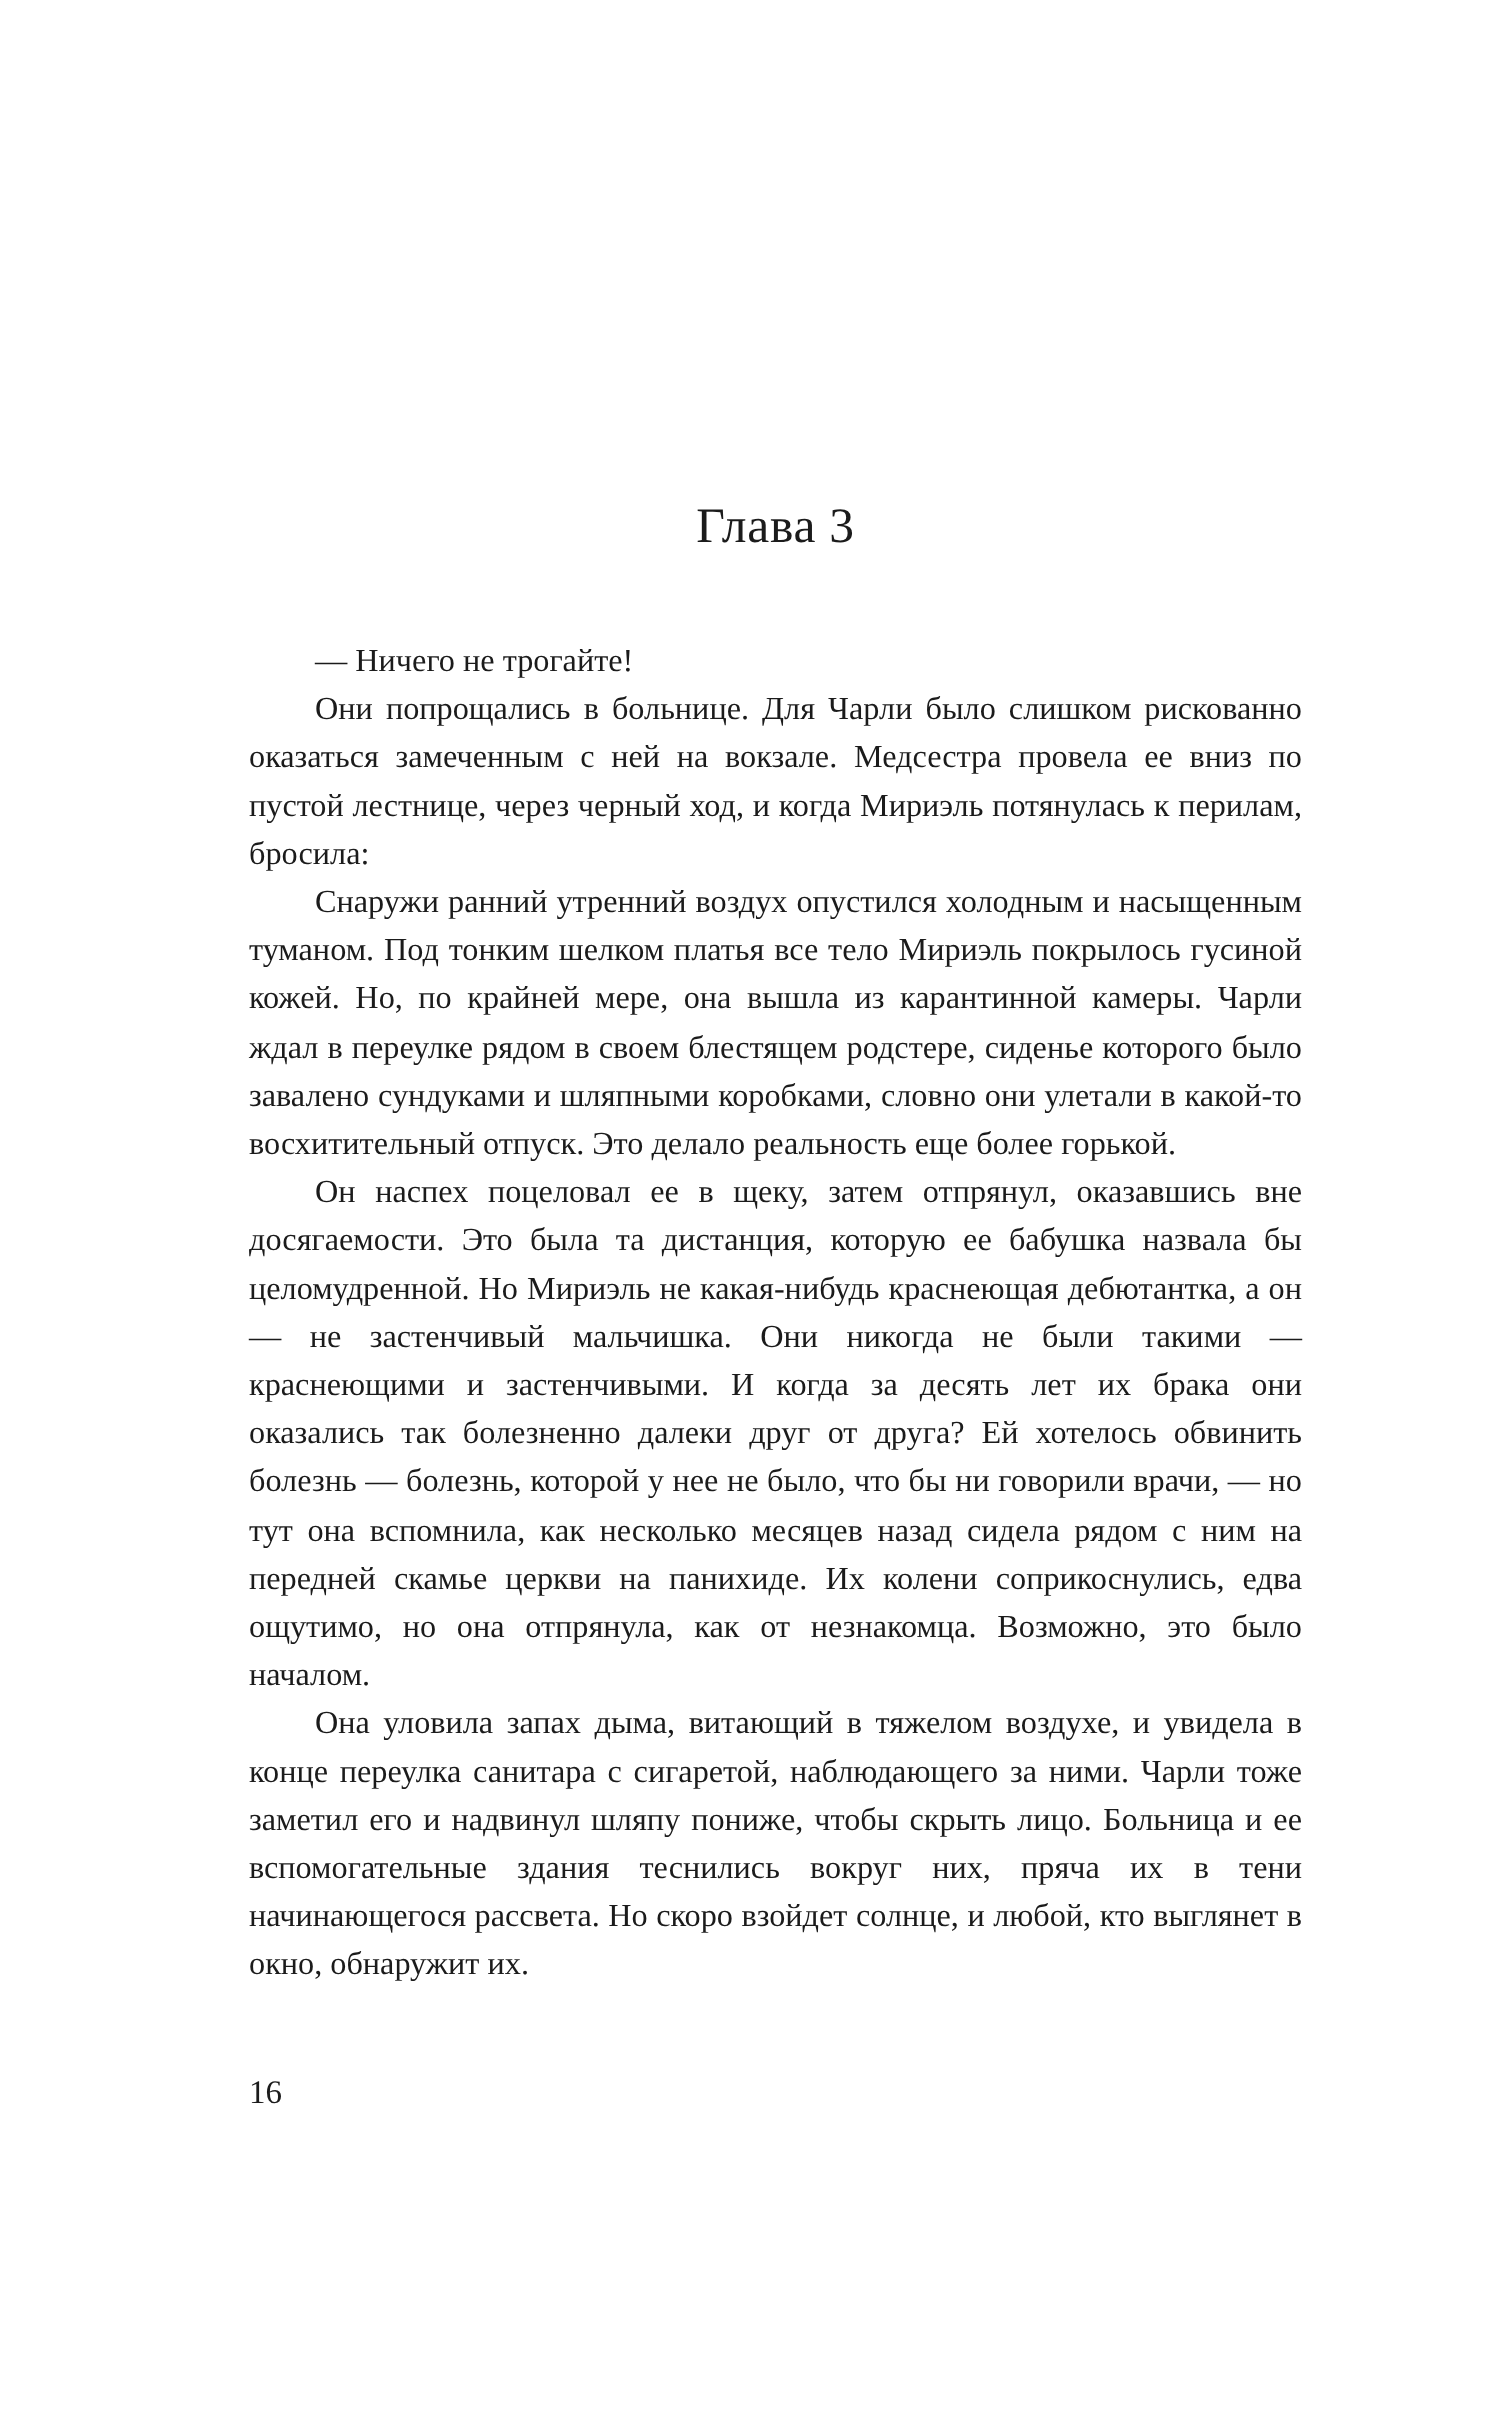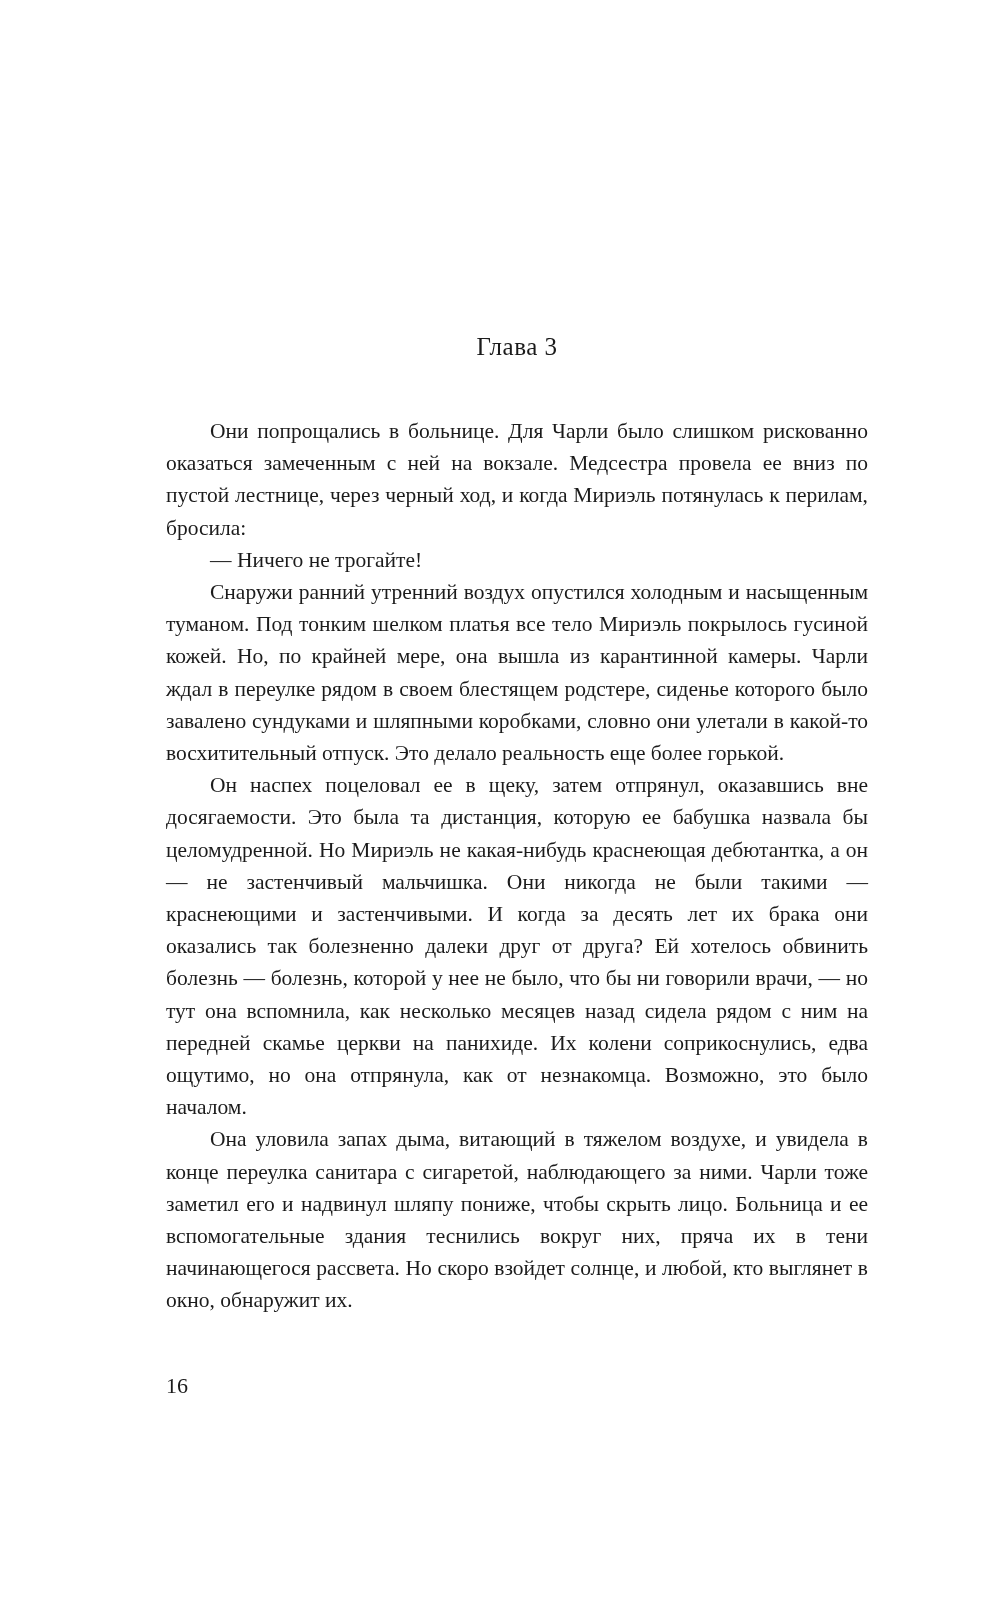--- a/index.html
+++ b/index.html
@@ -16,21 +16,21 @@
     }
     .page {
       box-sizing: border-box;
       width: 1000px;
       height: 1616px;
       padding: 333px 132px 0 166px;
       background: #ffffff;
     }
     .chapter-title {
       text-align: center;
-      font-size: 25px;
+      font-size: 33px;
       font-weight: 400;
       margin: 0 0 54px 0;
       letter-spacing: 0.5px;
       color: #1b1b1b;
     }
     .text-block {
       font-size: 21.5px;
       line-height: 32.2px;
       text-align: justify;
       text-justify: inter-word;
@@ -45,21 +45,21 @@
       color: #1b1b1b;
     }
   </style>
 </head>
 <body>
 
 <div class="page">
   <h1 class="chapter-title">Глава 3</h1>
 
   <div class="text-block">
+      <p>— Ничего не трогайте!</p>
       <p>Они попрощались в больнице. Для Чарли было слишком рискованно оказаться замеченным с ней на вокзале. Медсестра провела ее вниз по пустой лестнице, через черный ход, и когда Мириэль потянулась к перилам, бросила:</p>
-      <p>— Ничего не трогайте!</p>
       <p>Снаружи ранний утренний воздух опустился холодным и насыщенным туманом. Под тонким шелком платья все тело Мириэль покрылось гусиной кожей. Но, по крайней мере, она вышла из карантинной камеры. Чарли ждал в переулке рядом в своем блестящем родстере, сиденье которого было завалено сундуками и шляпными коробками, словно они улетали в какой-то восхитительный отпуск. Это делало реальность еще более горькой.</p>
       <p>Он наспех поцеловал ее в щеку, затем отпрянул, оказавшись вне досягаемости. Это была та дистанция, которую ее бабушка назвала бы целомудренной. Но Мириэль не какая-нибудь краснеющая дебютантка, а он — не застенчивый мальчишка. Они никогда не были такими — краснеющими и застенчивыми. И когда за десять лет их брака они оказались так болезненно далеки друг от друга? Ей хотелось обвинить болезнь — болезнь, которой у нее не было, что бы ни говорили врачи, — но тут она вспомнила, как несколько месяцев назад сидела рядом с ним на передней скамье церкви на панихиде. Их колени соприкоснулись, едва ощутимо, но она отпрянула, как от незнакомца. Возможно, это было началом.</p>
       <p>Она уловила запах дыма, витающий в тяжелом воздухе, и увидела в конце переулка санитара с сигаретой, наблюдающего за ними. Чарли тоже заметил его и надвинул шляпу пониже, чтобы скрыть лицо. Больница и ее вспомогательные здания теснились вокруг них, пряча их в тени начинающегося рассвета. Но скоро взойдет солнце, и любой, кто выглянет в окно, обнаружит их.</p>
     </div>
 
   <div class="page-number">16</div>
 </div>
 
 </body></html>

